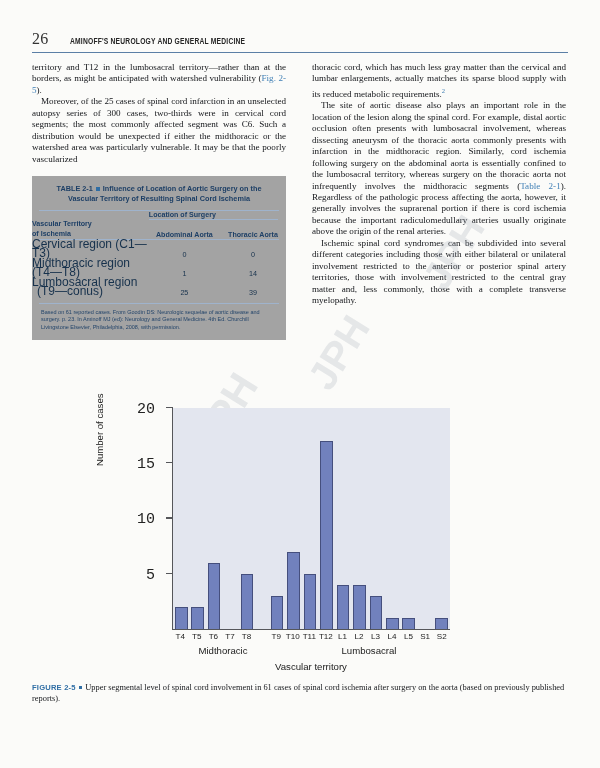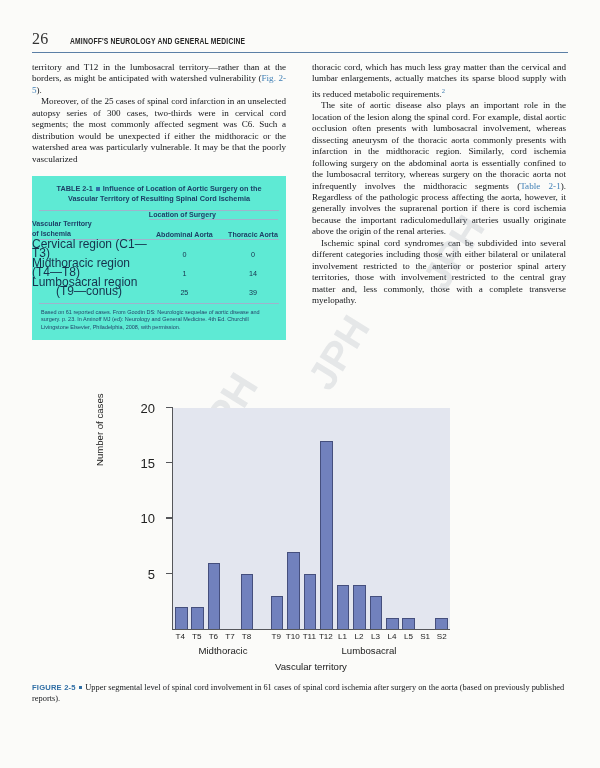--- a/index.html
+++ b/index.html
@@ -62,21 +62,21 @@
     color: #14161a;
     hyphens: none;
   }
   .col p.indent { text-indent: 9px; }
   .xref { color: #3f7fb5; }
   sup.ref { color: #3f7fb5; font-size: 6.6px; vertical-align: super; }
 
   
   .table-box {
     margin-top: 11px;
-    background: #5eead4;
+    background: #a3a3a3;
     width: 254px;
     padding: 7px 0 0 0;
     position: relative;
   }
   .tbl-title {
     font-family: "Liberation Sans", sans-serif;
     font-size: 7.3px;
     font-weight: 700;
     color: #1d3f66;
     text-align: center;
@@ -171,22 +171,22 @@
     left: -7px;
     width: 7px;
     height: 1.1px;
     background: #55565a;
   }
   .ylabel-txt {
     position: absolute;
     right: 100%;
     margin-right: 11px;
     top: -6px;
-    font-family: Liberation Sans, sans-serif;
-    font-size: 13px;
+    font-family: Liberation Mono, monospace;
+    font-size: 15px;
     color: #222;
     white-space: nowrap;
     margin-left: 36px;
   }
   .yaxis-title {
     position: absolute;
     left: 62px;
     top: 68px;
     font-family: "Liberation Sans", sans-serif;
     font-size: 9.6px;
@@ -321,21 +321,21 @@
             <td class="cell-lbl">Cervical region (C1—T3)</td>
             <td class="cell-num">0</td>
             <td class="cell-num">0</td>
           </tr>
           <tr>
             <td class="cell-lbl">Midthoracic region (T4—T8)</td>
             <td class="cell-num">1</td>
             <td class="cell-num">14</td>
           </tr>
           <tr>
-            <td class="cell-lbl"><span>Lumbosacral region</span><br><span style="padding-left:24px;display:inline-block">(T9—conus)</span></td>
+            <td class="cell-lbl"><span>Lumbosacral region</span><br><span style="padding-left:5px;display:inline-block">(T9—conus)</span></td>
             <td class="cell-num">25</td>
             <td class="cell-num">39</td>
           </tr>
         </tbody>
           </table>
 
         <div class="rule-full" style="margin-top:6px"></div>
         <div class="tbl-note">Based on 61 reported cases. From Goodin DS: Neurologic sequelae of aortic disease and surgery. p. 23. In Aminoff MJ (ed): Neurology and General Medicine. 4th Ed. Churchill Livingstone Elsevier, Philadelphia, 2008, with permission.</div>
       </div>
     </div>

